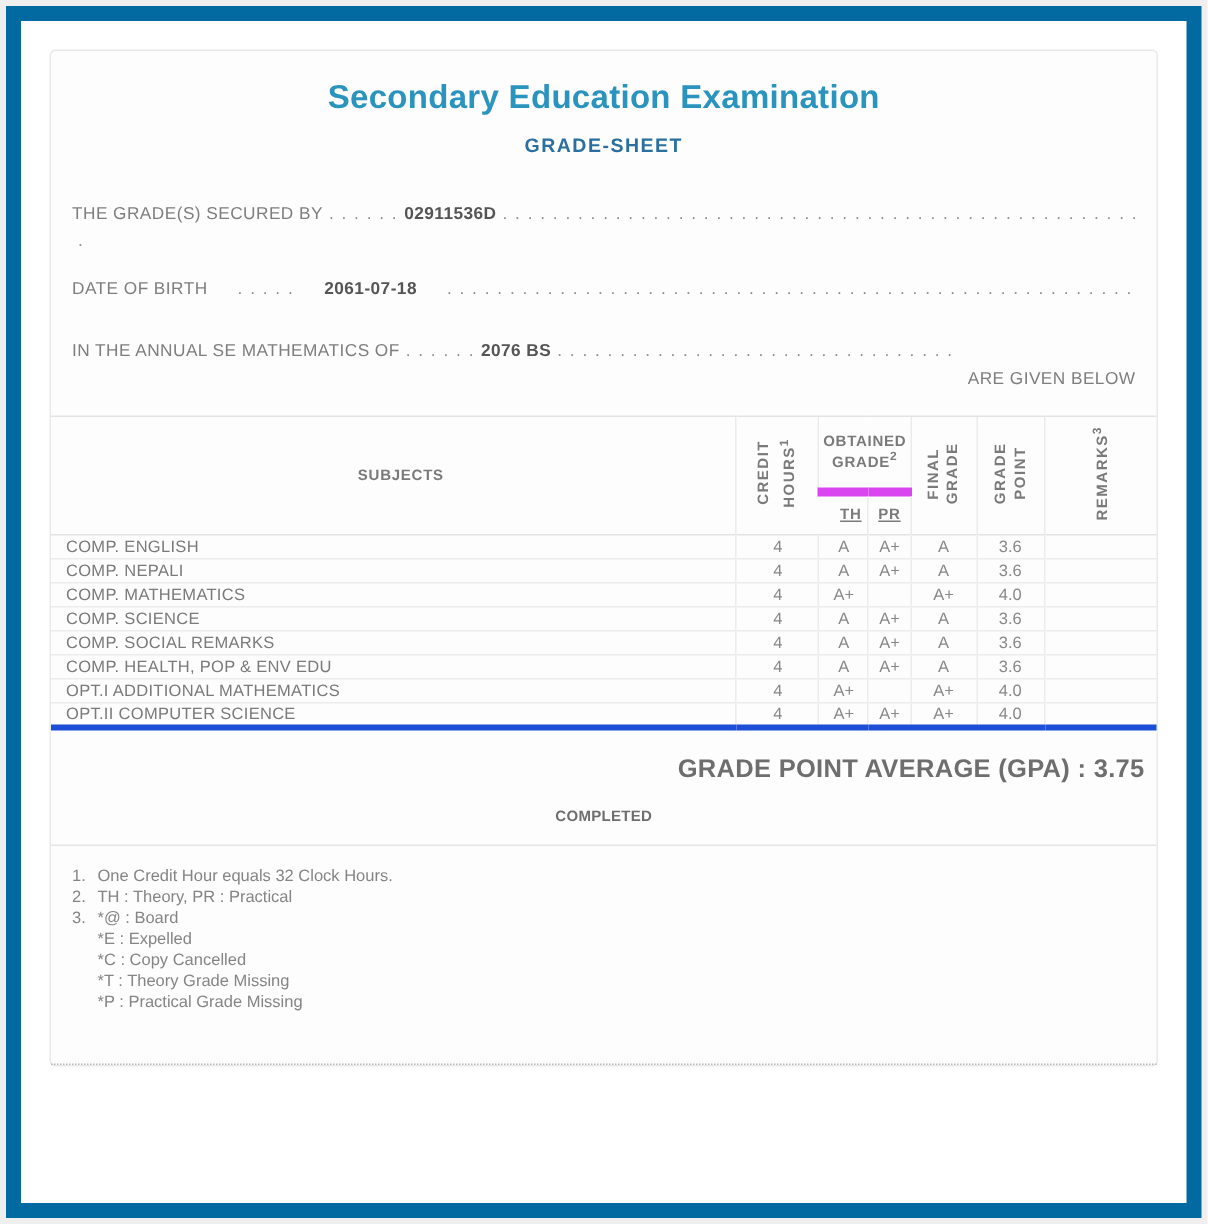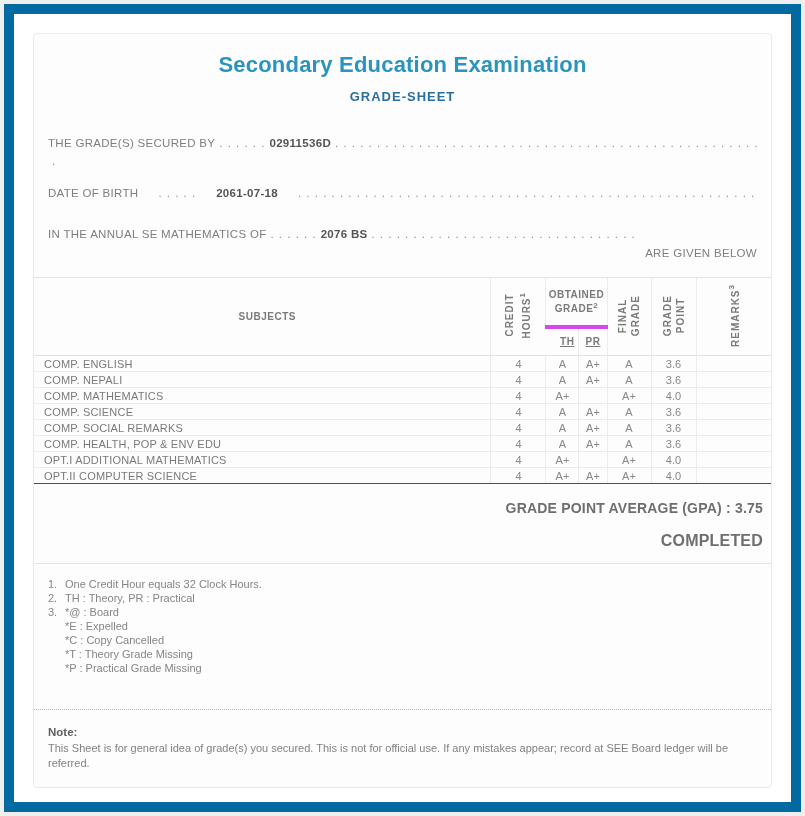--- a/index.html
+++ b/index.html
@@ -64,24 +64,24 @@
   table.grades col.c-gpoint  { width: 45px; }
   table.grades col.c-remarks { width: 75px; }
   table.grades th {
     font-size: 10px; font-weight: bold; color: #7a7a7a;
     letter-spacing: 0.5px; text-align: center; vertical-align: middle;
     border-left: 1px solid #ececec;
     padding: 2px 0;
   }
   table.grades thead tr:first-child th { border-top: 1px solid #e3e3e3; }
   table.grades thead th:first-child { border-left: none; text-align: center; padding-left: 10px; }
-  table.grades thead tr:last-child th { border-top: 4px solid #d946ef; height: 22px; text-decoration: underline; }
+  table.grades thead tr:last-child th { border-top: 6px solid #d946ef; height: 22px; text-decoration: underline; }
   table.grades tbody tr:first-child td { border-top: 1px solid #e3e3e3; }
   table.grades tbody tr td { border-top: 1px solid #ececec; }
-  table.grades tbody tr:last-child td { border-bottom: 1px solid #1d4ed8; }
+  table.grades tbody tr:last-child td { border-bottom: 4px solid #1d4ed8; }
   table.grades td {
     font-size: 11px; color: #888; text-align: center;
     height: 16px; padding: 0;
     border-left: 1px solid #ececec;
   }
   table.grades td.subject {
     text-align: left; padding-left: 10px; color: #7a7a7a;
     border-left: none; letter-spacing: 0.2px;
   }
   th.obtained-h { height: 38px; }
@@ -90,22 +90,22 @@
     writing-mode: vertical-rl;
     transform: rotate(180deg);
     letter-spacing: 1px;
     line-height: 13px;
     padding: 4px 0;
   }
   .vert sup, th sup { font-size: 8px; }
 
   
   .summary { padding: 16px 8px 13px; text-align: right; }
-  .summary .gpa-line { font-size: 14px; font-weight: bold; color: #6e6e6e; letter-spacing: 0.2px; }
-  .summary .completed { margin-top: 16px; font-size: 16px; font-weight: bold; color: #6e6e6e; letter-spacing: 0.2px; }
+  .summary .gpa-line { font-size: 17px; font-weight: bold; color: #6e6e6e; letter-spacing: 0.2px; }
+  .summary .completed { margin-top: 16px; font-size: 10px; font-weight: bold; color: #6e6e6e; letter-spacing: 0.2px; text-align: center; }
 
   
   .footnotes { border-top: 1px solid #e5e5e5; padding: 13px 14px 12px; }
   .footnote-row { display: flex; font-size: 11px; color: #858585; line-height: 14px; }
   .footnote-row .marker { flex: 0 0 17px; }
   .footnote-row .txt { flex: 1 1 auto; }
 
   .dotted-divider { border-top: 1px dotted #b5b5b5; margin: 22px 0 0; height: 0; }
 
   
@@ -296,20 +296,16 @@
           <span class="txt">*T : Theory Grade Missing</span>
         </div>
         <div class="footnote-row">
           <span class="marker"></span>
           <span class="txt">*P : Practical Grade Missing</span>
         </div>
       </div>
 
       <div class="dotted-divider"></div>
 
-      <div class="note">
-        <div class="note-label">Note:</div>
-        <div class="note-text">This Sheet is for general idea of grade(s) you secured. This is not for official use. If any mistakes appear; record at SEE Board ledger will be referred.</div>
-      </div>
 
     </div>
   </div>
 </div>
 
 </body></html>

